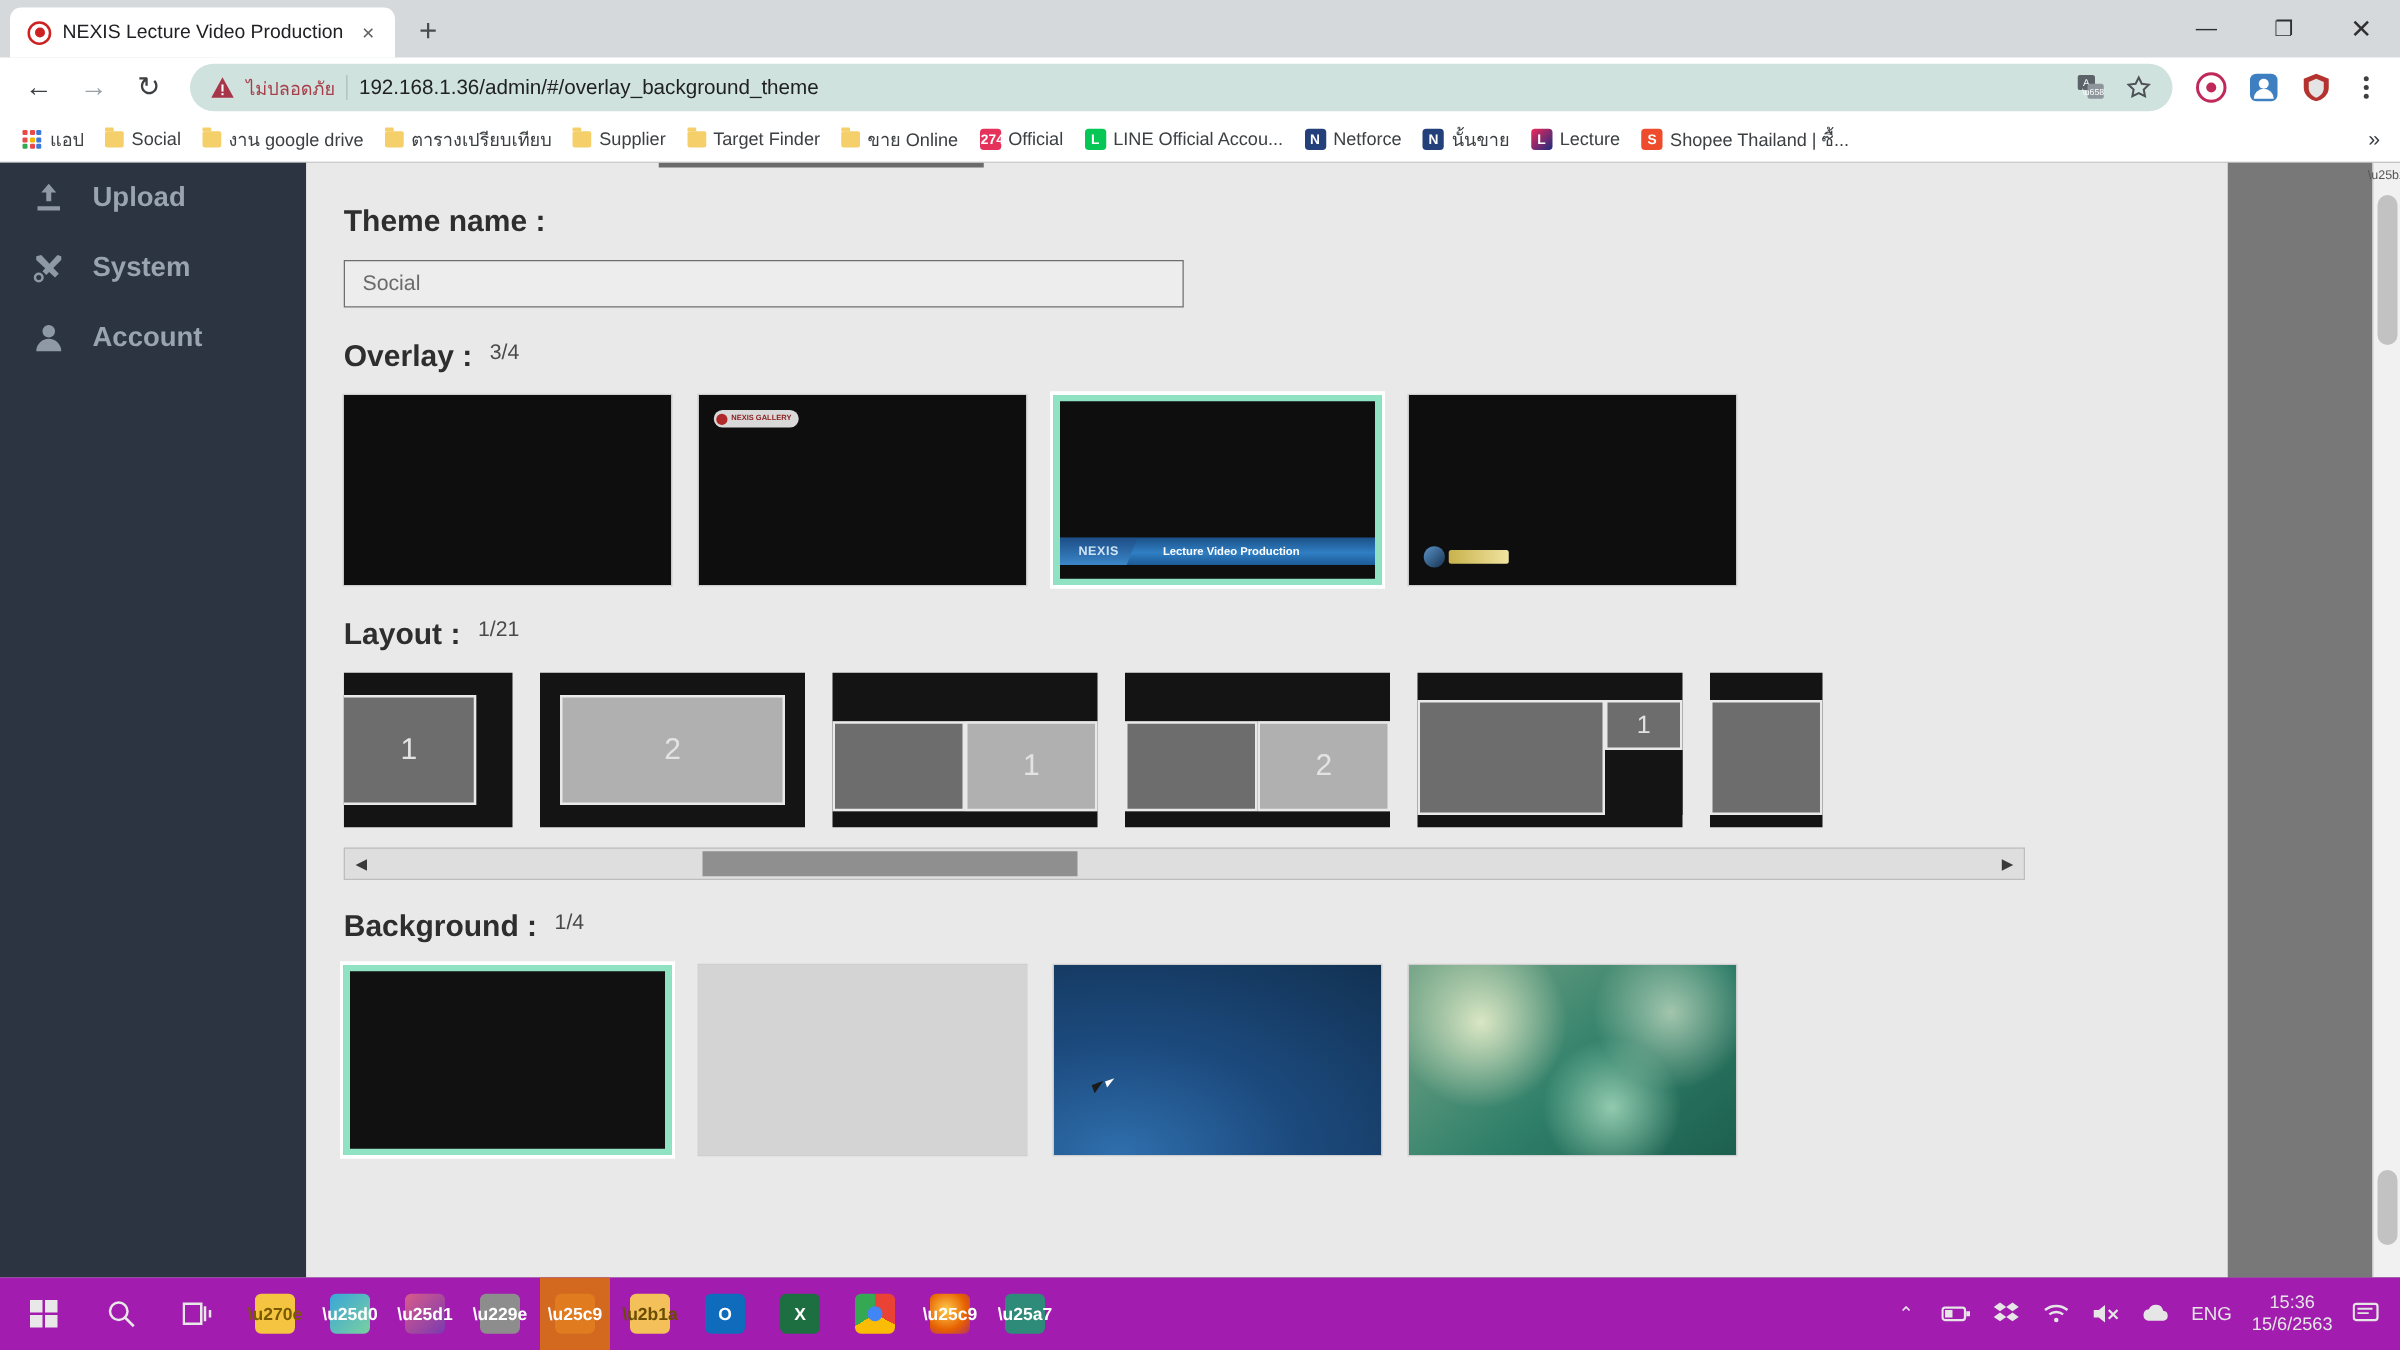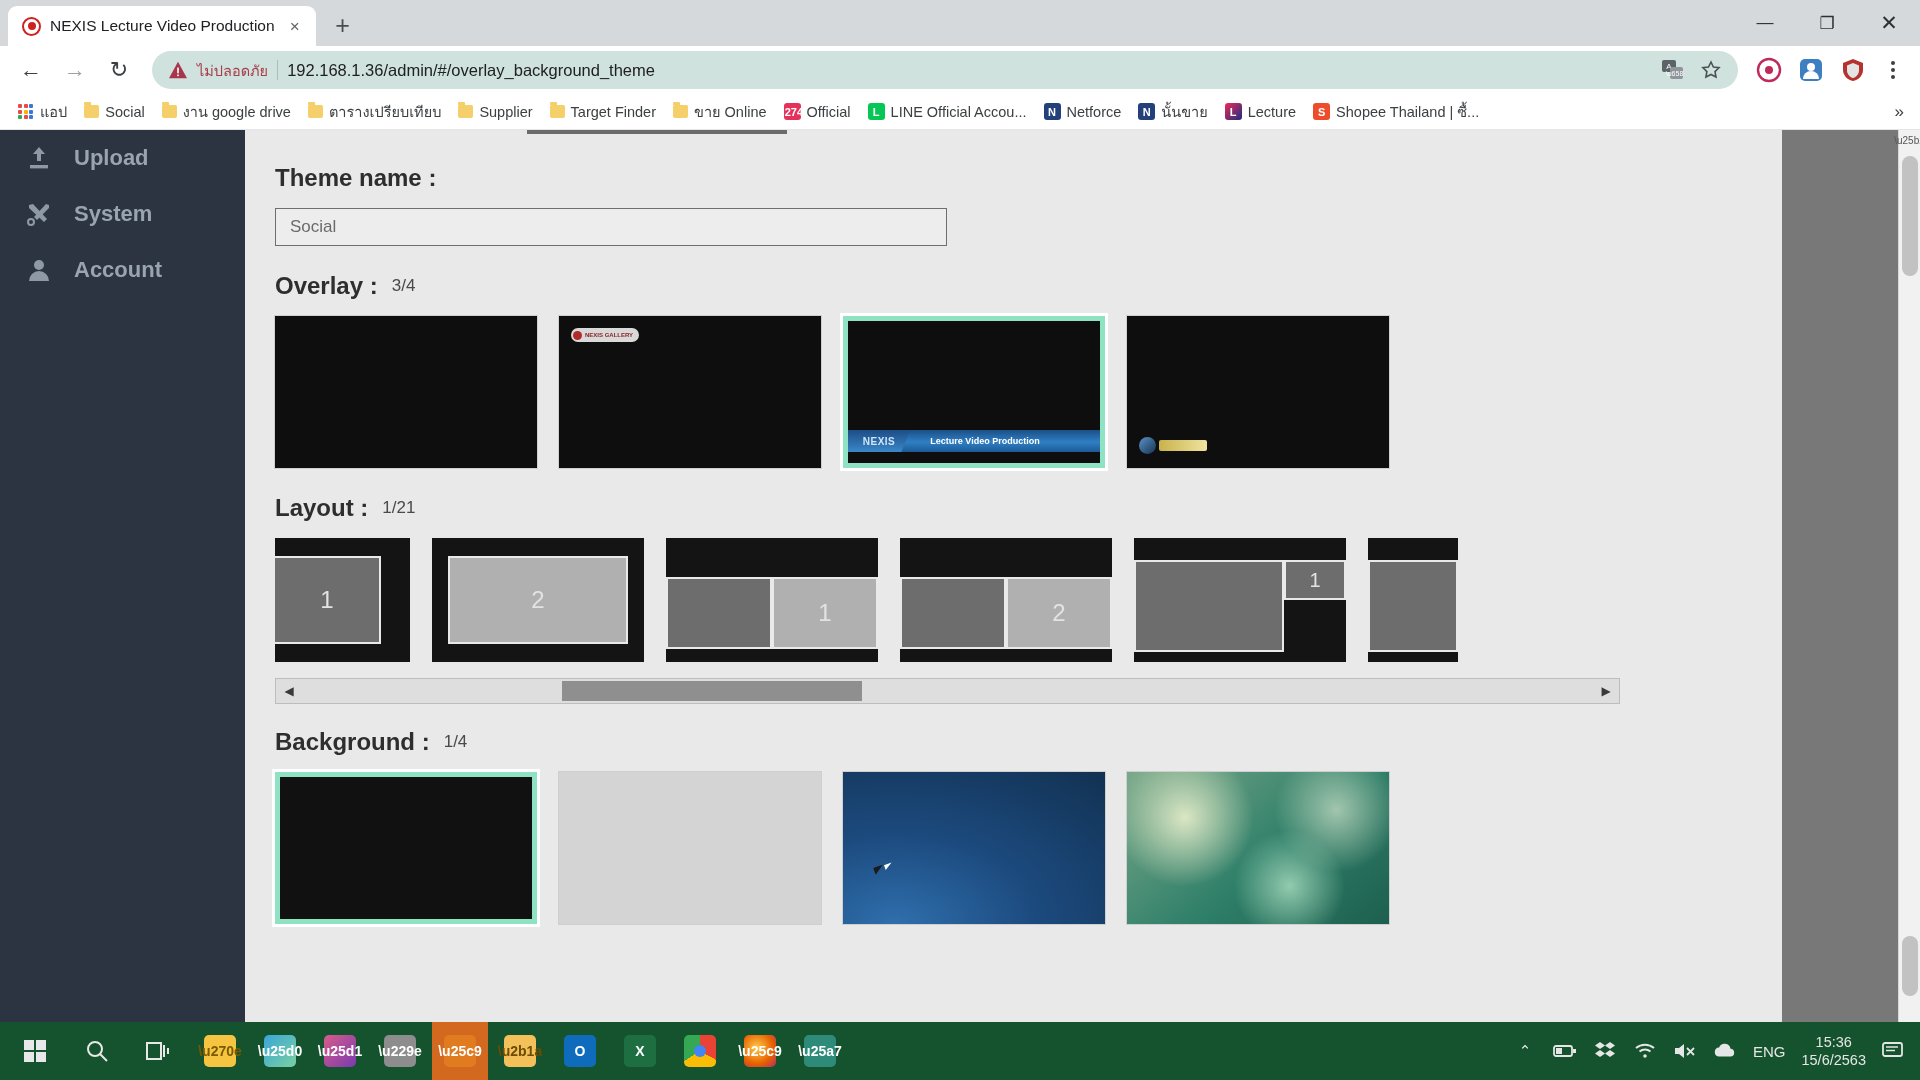--- a/index.html
+++ b/index.html
@@ -195,21 +195,21 @@
     flex: 1; background: #e9e9e9;
     position: relative;
     padding: 0 30px;
     overflow: hidden;
   }
   .tab-line {
     position: absolute; left: 282px; top: 0; width: 260px; height: 4px; background: #6b6b6b;
   }
   .sect-title {
     font-size: 24px; font-weight: bold; color: #2e2e2e;
-    margin: 0 0 0 0; display: flex; align-items: center; gap: 14px;
+    margin: 0 0 0 0; display: flex; align-items: flex-start; gap: 14px;
   }
   .sect-count { font-size: 17px; font-weight: normal; color: #4a4a4a; }
 
   .name-input {
     width: 672px; height: 38px;
     background: #ededed;
     border: 1.5px solid #6e6e6e;
     display: flex; align-items: center;
     padding-left: 14px;
     font-size: 17px; color: #6b6b6b;
@@ -356,21 +356,21 @@
   }
   .cursor::after {
     content:""; position:absolute; left:1px; top:1px;
     border-left: 8px solid #ffffff; border-right:5px solid transparent; border-bottom:5px solid transparent;
   }
 
   
   .taskbar {
     position: absolute; left: 0; bottom: 0;
     width: 1920px; height: 58px;
-    background: #14532d;
+    background: #a21caf;
     display: flex; align-items: center;
   }
   .tb-left { display: flex; align-items: center; gap: 4px; padding-left: 6px; }
   .tb-btn {
     width: 58px; height: 58px;
     display: flex; align-items: center; justify-content: center;
     position: relative;
   }
   .tb-app {
     width: 56px; height: 58px;

